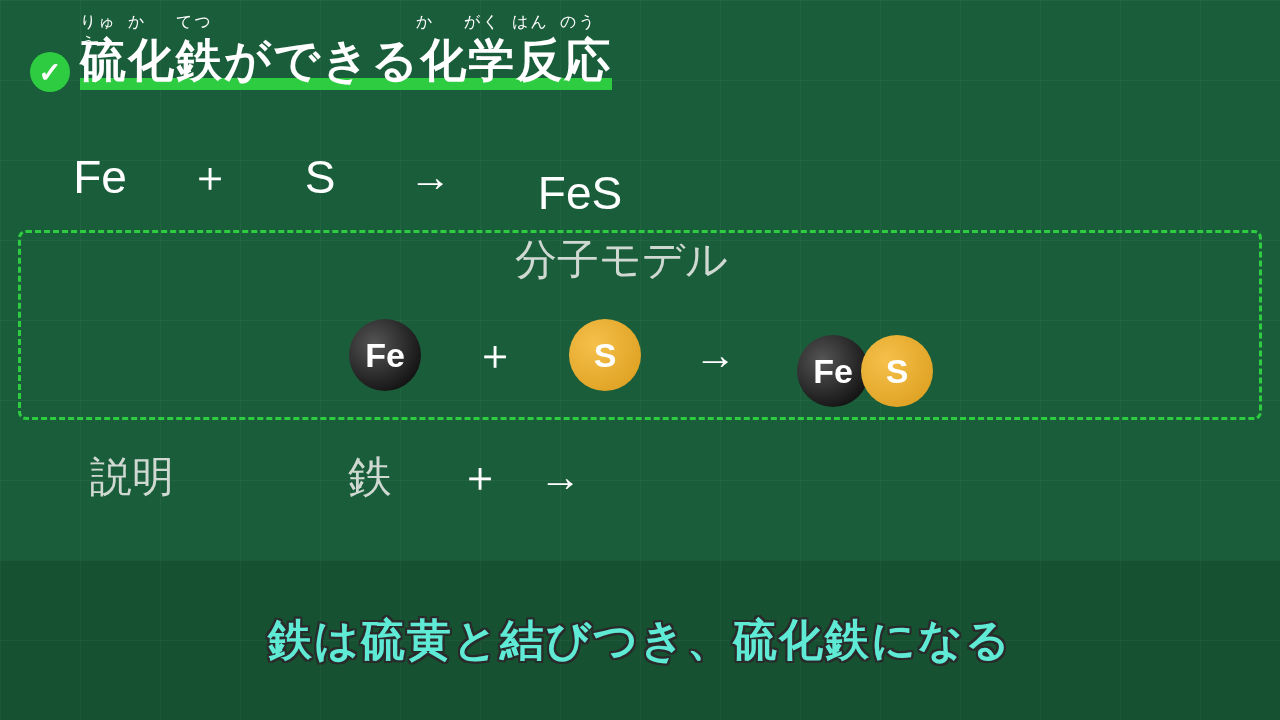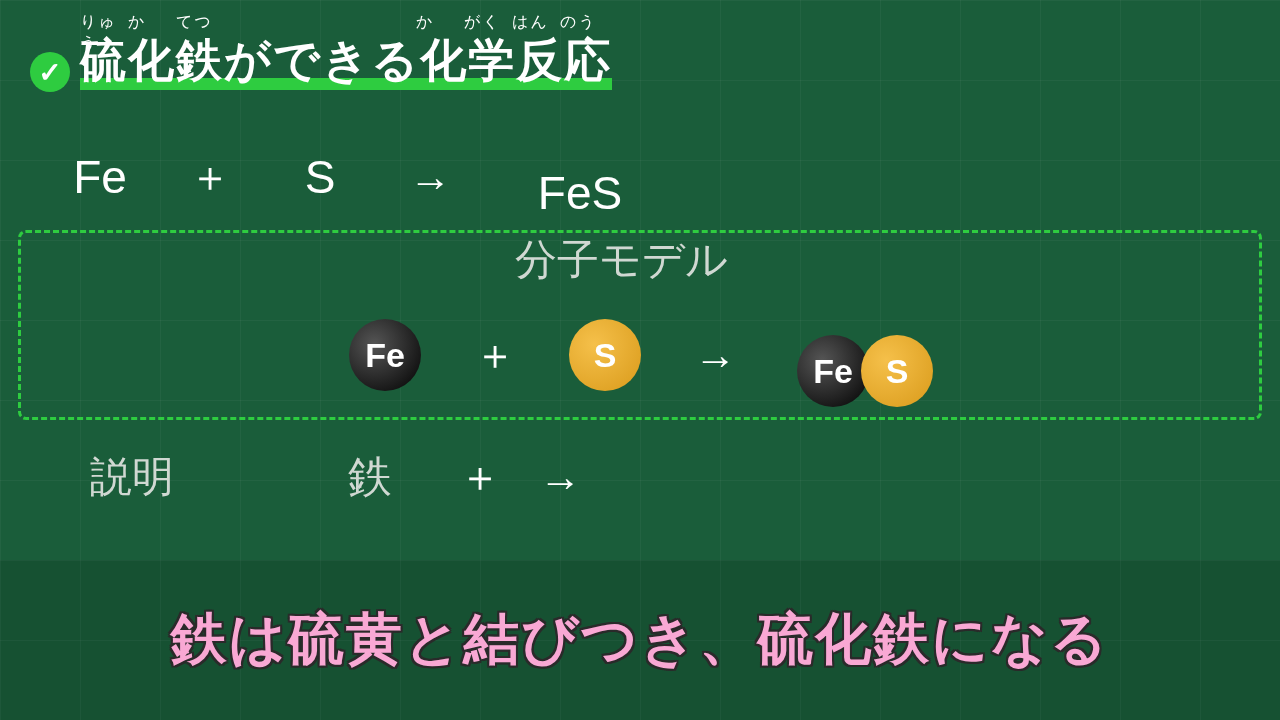--- a/index.html
+++ b/index.html
@@ -81,22 +81,22 @@
 .molecule-pair { display: flex; align-items: center; }
 .molecule-pair .atom { margin: 0 -4px; }
 .desc-row .eq-el, .desc-row .eq-product { color: #d0d8d2; font-size: 44px; }
 .caption-band {
   position: absolute; left: 0; right: 0; bottom: 0;
   height: 160px;
   background: rgba(0,0,0,0.12);
   display: flex; align-items: center; justify-content: center;
 }
 .caption {
-  color: #f9a8d4;
-  font-size: 56px;
+  color: #5eead4;
+  font-size: 44px;
   font-weight: bold;
   text-shadow:
     -2px -2px 0 #2a2a2a, 2px -2px 0 #2a2a2a,
     -2px  2px 0 #2a2a2a, 2px  2px 0 #2a2a2a,
     0 -2px 0 #2a2a2a, 0 2px 0 #2a2a2a,
     -2px 0 0 #2a2a2a, 2px 0 0 #2a2a2a;
   letter-spacing: 2px;
 }
 </style>
 </head>

